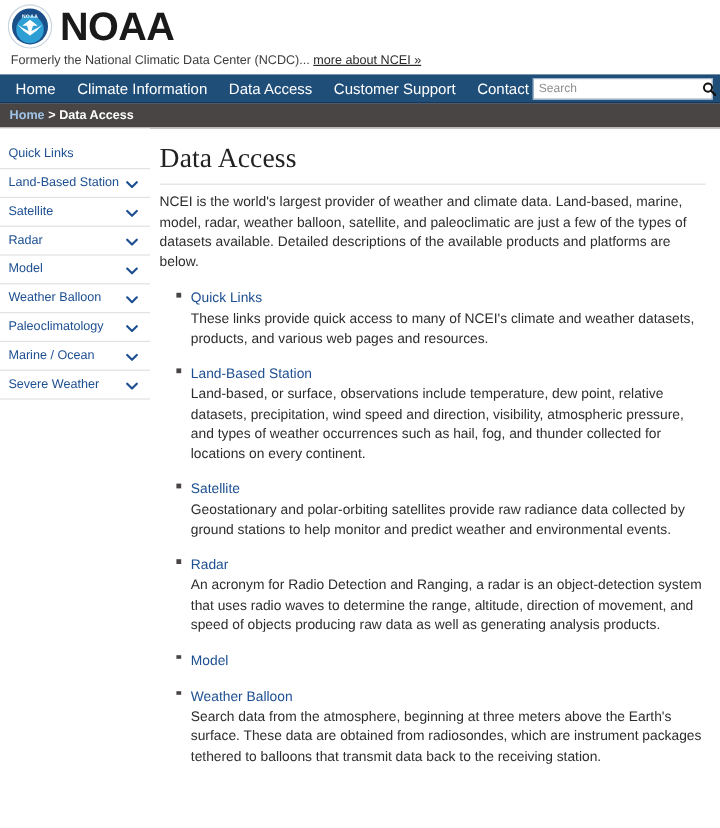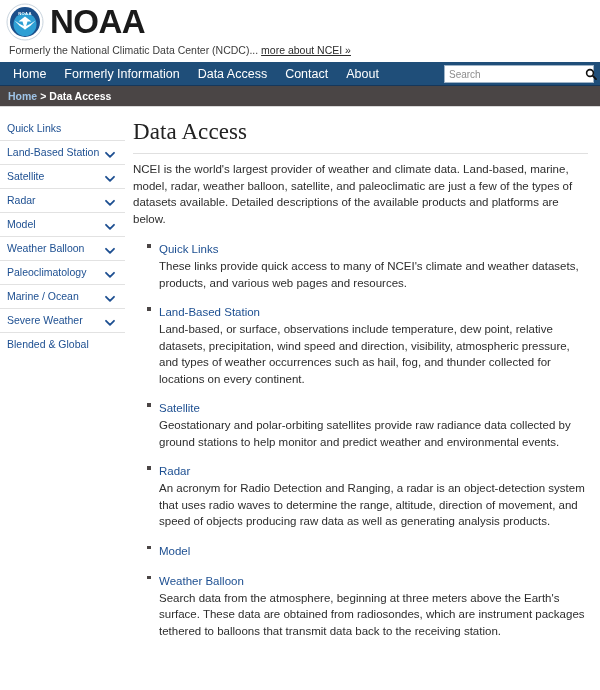--- a/index.html
+++ b/index.html
@@ -217,22 +217,23 @@
     <div class="noaa-wordmark">NOAA</div>
   </div>
   <div class="tagline">
     <span>Formerly the National Climatic Data Center (NCDC)...</span>
     <a href="#">more about NCEI »</a>
   </div>
 </div>
 
 <div class="navbar">
   <div class="nav-item">Home</div>
-  <div class="nav-item">Formerly Information</div>
+  <div class="nav-item">Climate Information</div>
   <div class="nav-item">Data Access</div>
+  <div class="nav-item">Customer Support</div>
   <div class="nav-item">Contact</div>
   <div class="nav-item">About</div>
 
   <div class="search-wrap">
     <input type="text" placeholder="Search" style="">
     <button class="search-btn">
       <svg width="12" height="12" viewBox="0 0 12 12" aria-hidden="true">
         <circle cx="5" cy="5" r="3.4" fill="none" stroke="#111" stroke-width="1.6"></circle>
         <line x1="7.6" y1="7.6" x2="11" y2="11.2" stroke="#111" stroke-width="1.8" stroke-linecap="round"></line>
       </svg>
@@ -319,23 +320,20 @@
 
     <div class="side-item">
       <span>Severe Weather</span>
       <span class="chev">
         <svg width="10" height="8" viewBox="0 0 10 8" aria-hidden="true">
             <path d="M1 1.8 L5 5.8 L9 1.8" fill="none" stroke="#1d4f91" stroke-width="1.8" stroke-linecap="round" stroke-linejoin="round"></path>
           </svg>
       </span>
     </div>
 
-    <div class="side-item no-border">
-      <span>Blended &amp; Global</span>
-    </div>
   </nav>
 
   <main class="main">
     <h1 class="page-title">Data Access</h1>
     <p class="intro">NCEI is the world's largest provider of weather and climate data. Land-based, marine, model, radar, weather balloon, satellite, and paleoclimatic are just a few of the types of datasets available. Detailed descriptions of the available products and platforms are below.</p>
 
     <ul class="topics">
       <li>
         <a class="topic-link" href="#">Quick Links</a>
         <p class="topic-desc">These links provide quick access to many of NCEI's climate and weather datasets, products, and various web pages and resources.</p>

